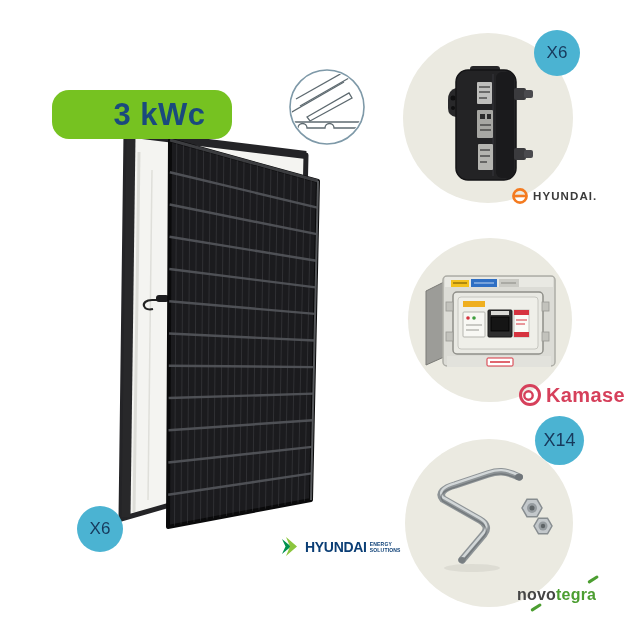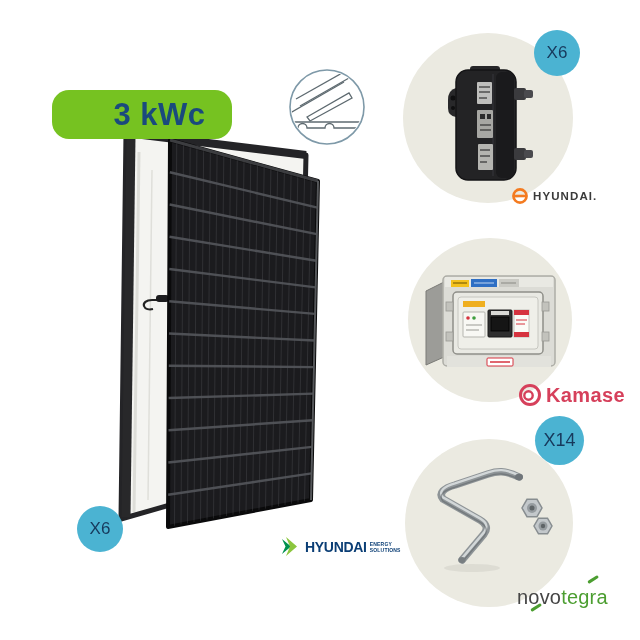--- a/index.html
+++ b/index.html
@@ -18,21 +18,21 @@
   .badge-panels{left:77px;top:506px;width:46px;height:46px;}
   .badge-inverters{left:534px;top:30px;width:46px;height:46px;}
   .badge-hooks{left:535px;top:416px;width:49px;height:49px;font-size:18px;}
 
   .enphase-logo{left:511px;top:187px;display:flex;align-items:center;gap:4px;}
   .enphase-logo .word{color:var(--enphase-text);font-weight:bold;font-size:11.5px;letter-spacing:1.1px;}
 
   .kamase-logo{left:517px;top:382px;display:flex;align-items:center;gap:3px;}
   .kamase-logo .word{color:var(--kamase-red);font-weight:bold;font-size:20px;letter-spacing:.4px;}
 
-  .novotegra-logo{left:517px;top:586px;font-size:20px;font-weight:normal;letter-spacing:.2px;}
+  .novotegra-logo{left:517px;top:586px;font-size:16px;font-weight:bold;letter-spacing:.2px;}
   .novotegra-logo .p1{color:var(--novotegra-gray);}
   .novotegra-logo .p2{color:var(--novotegra-green);}
   .slash{position:absolute;width:12px;height:2.6px;background:var(--novotegra-green);
          border-radius:2px;transform:rotate(-32deg);}
   .slash-top{left:587px;top:578px;}
   .slash-bottom{left:530px;top:606px;}
 
   .hyundai-logo{left:282px;top:537px;display:flex;align-items:center;gap:3px;}
   .hyundai-logo .word{color:var(--hyundai-blue);font-weight:bold;font-size:14px;letter-spacing:-.3px;}
   .hyundai-sub{display:flex;flex-direction:column;justify-content:center;line-height:1.2;

